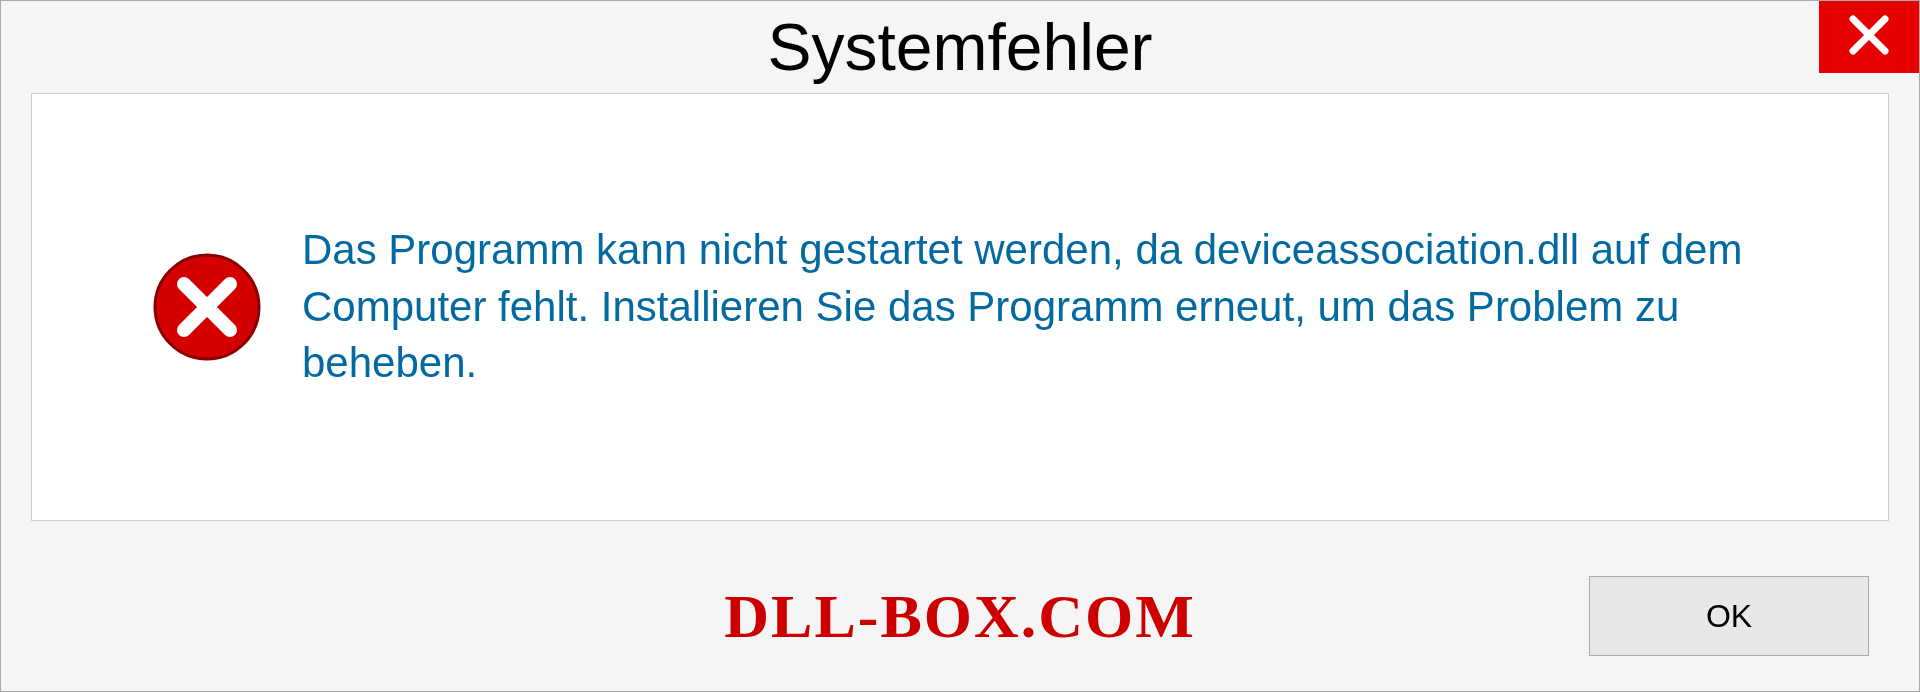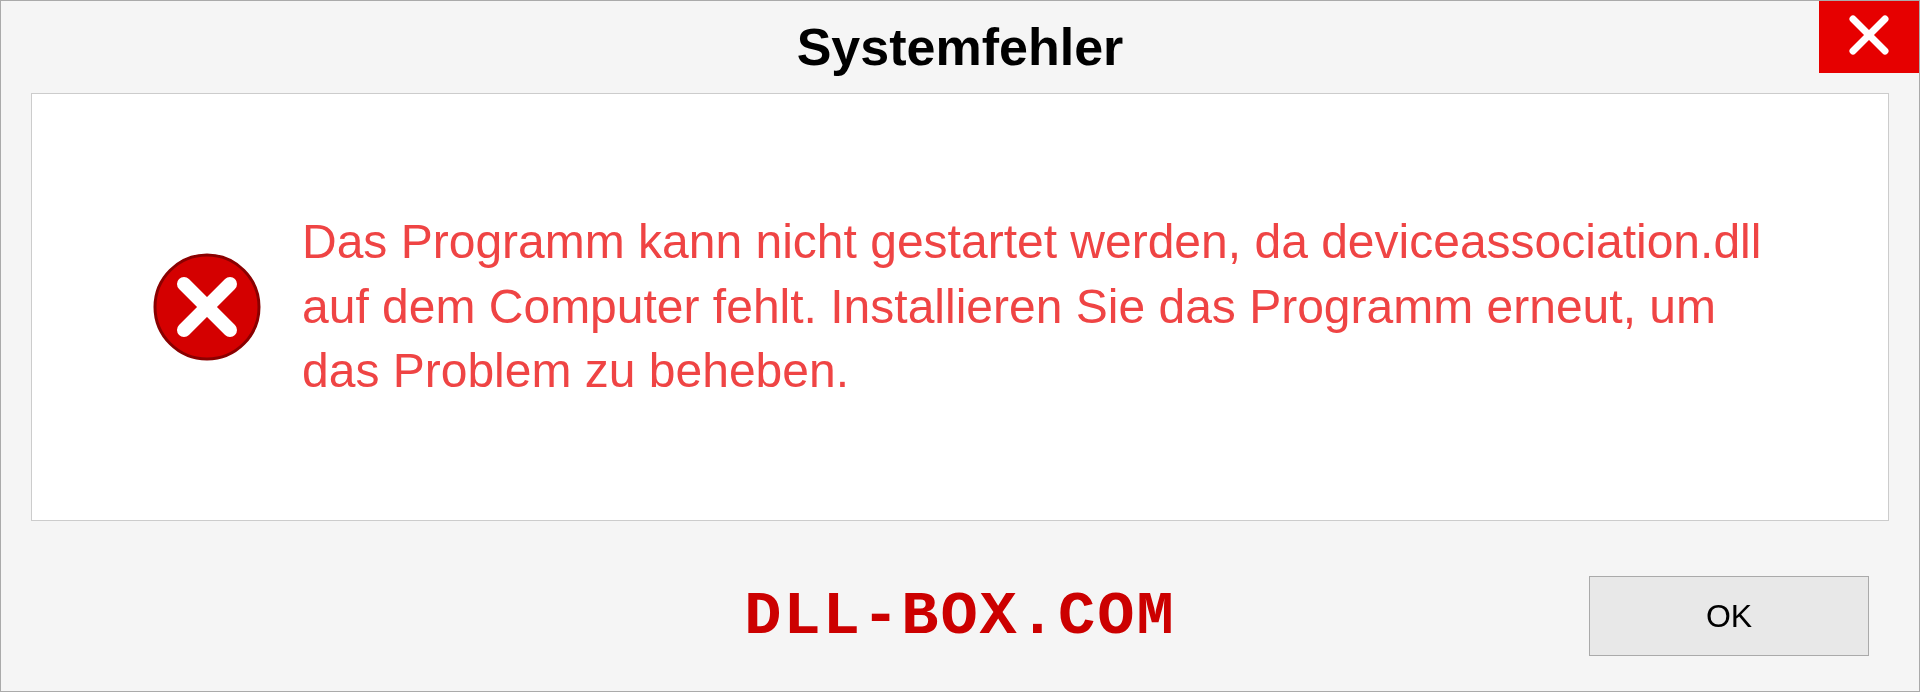--- a/index.html
+++ b/index.html
@@ -23,24 +23,24 @@
       flex-direction: column;
     }
     .titlebar {
       height: 92px;
       display: flex;
       align-items: center;
       position: relative;
       padding-left: 0;
     }
     .title-text {
-      font-size: 52px;
+      font-size: 66px;
       color: #000;
       margin: 0 auto;
-      font-weight: bold;
+      font-weight: normal;
     }
     .close-button {
       position: absolute;
       top: 0;
       right: 0;
       width: 100px;
       height: 72px;
       background: #e60000;
       display: flex;
       align-items: center;
@@ -65,42 +65,42 @@
       height: 110px;
       flex-shrink: 0;
       margin-right: 40px;
       margin-left: 60px;
     }
     .error-icon svg {
       width: 110px;
       height: 110px;
     }
     .message-text {
-      font-size: 48px;
-      color: #ef4444;
+      font-size: 42px;
+      color: #0369a1;
       line-height: 1.35;
       padding-right: 40px;
     }
     .footer {
       height: 150px;
       display: flex;
       align-items: center;
       justify-content: flex-end;
       padding: 0 50px;
       position: relative;
     }
     .watermark {
       position: absolute;
       left: 50%;
       transform: translateX(-50%);
       font-size: 62px;
       font-weight: 900;
       color: #cc0000;
       letter-spacing: 2px;
-      font-family: Liberation Mono, monospace;
+      font-family: Liberation Serif, serif;
     }
     .ok-button {
       width: 280px;
       height: 80px;
       background: #e8e8e8;
       border: 1px solid #aaa;
       font-size: 32px;
       color: #000;
       cursor: pointer;
       display: flex;

